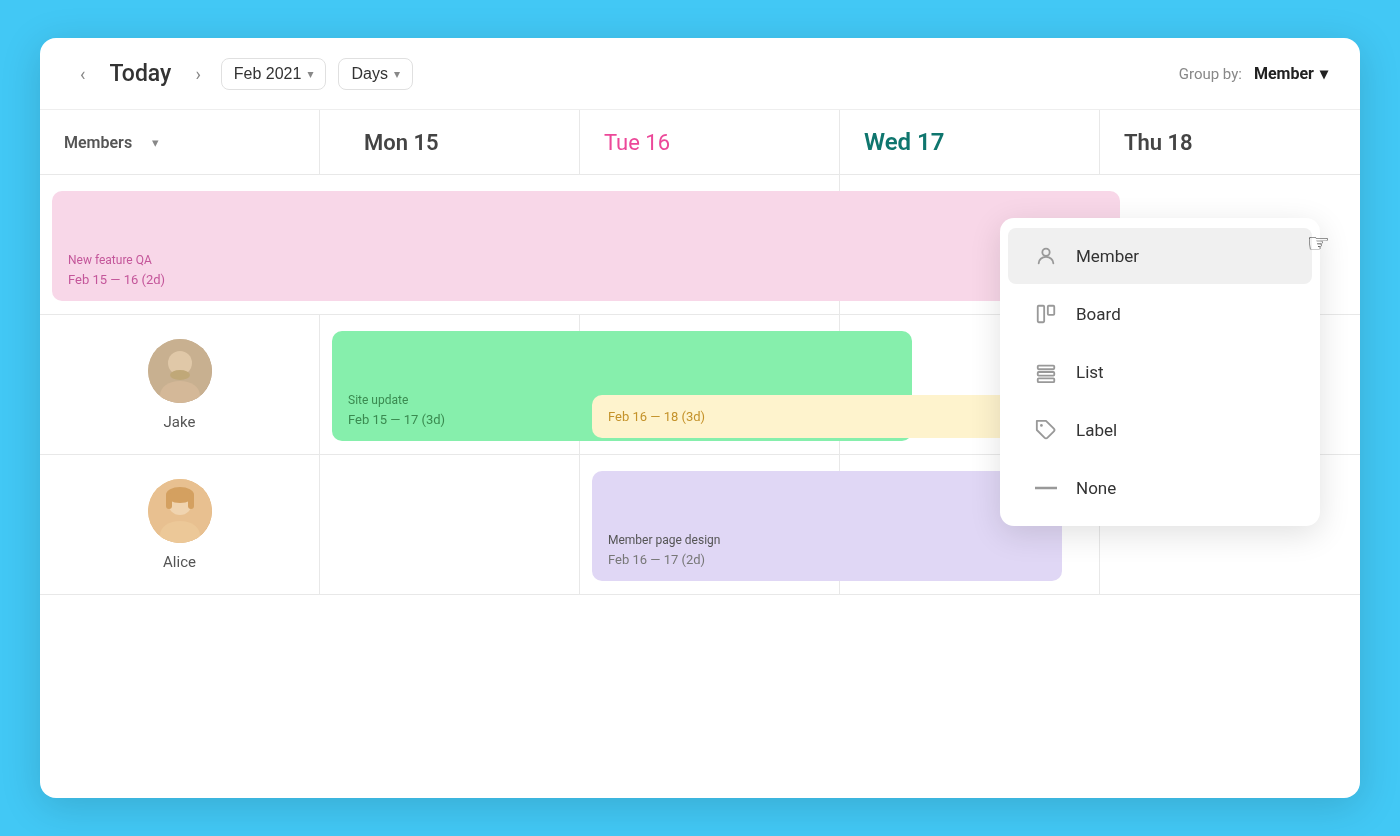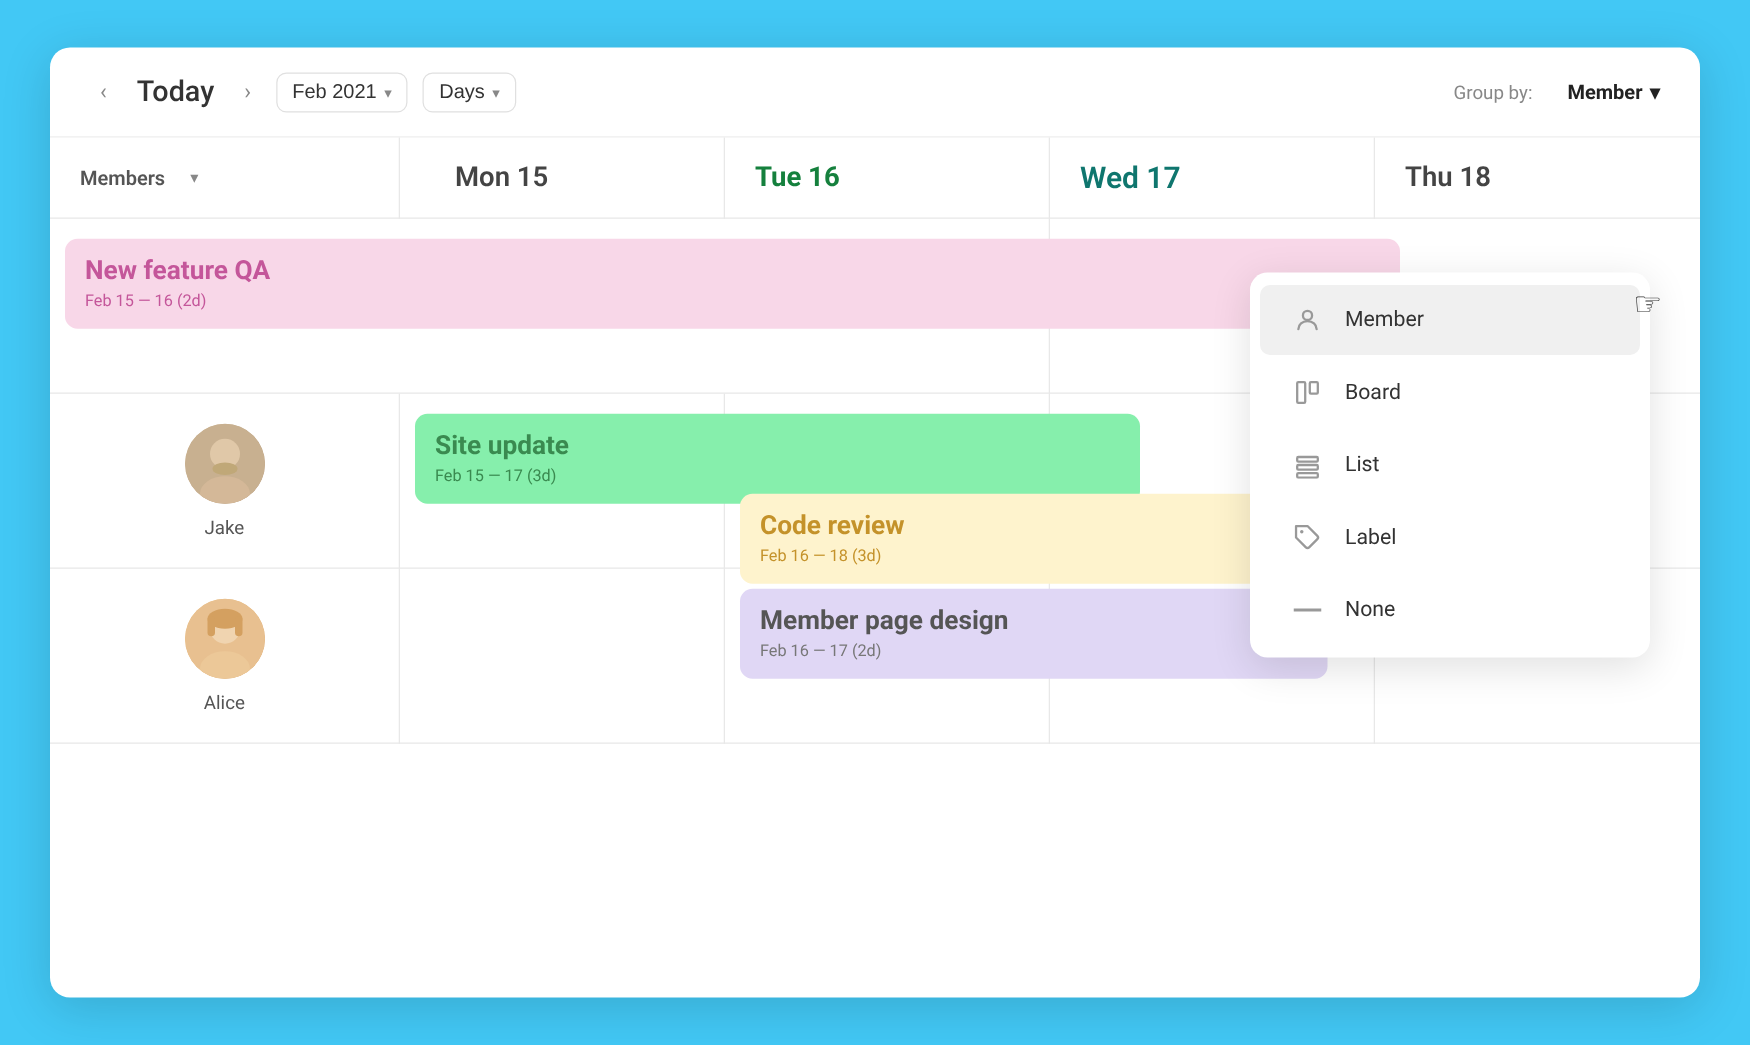--- a/index.html
+++ b/index.html
@@ -62,21 +62,21 @@
       padding: 6px 12px;
       border-radius: 8px;
       border: 1px solid #e0e0e0;
       background: #fff;
     }
     .dropdown-arrow { font-size: 12px; color: #888; }
     .spacer { flex: 1; }
     .group-by-label {
       font-size: 15px;
       color: #888;
-      margin-right: 16px;
+      margin-right: 0;
     }
     .group-by-value {
       font-size: 16px;
       font-weight: 700;
       color: #222;
       display: flex;
       align-items: center;
       gap: 6px;
       cursor: pointer;
     }
@@ -97,23 +97,24 @@
     .event-card.green {
       background: #86efac;
     }
     .event-card.yellow {
       background: #fef3cd;
     }
     .event-card.purple {
       background: #e0d7f5;
     }
     .event-title {
-      font-size: 21px;
-      font-weight: 700;
+      font-size: 12px;
+      font-weight: 400;
       margin-bottom: 5px;
+      margin-top: 48px;
     }
     .event-card.pink .event-title { color: #c4569a; }
     .event-card.green .event-title { color: #3a8a50; }
     .event-card.yellow .event-title { color: #c4922a; }
     .event-card.purple .event-title { color: #555; }
     .event-date {
       font-size: 13px;
     }
     .event-card.pink .event-date { color: #c4569a; }
     .event-card.green .event-date { color: #3a8a50; }
@@ -249,21 +250,21 @@
 
     <div class="cal-row">
       <div class="cal-row-cell member-col" style="justify-content: flex-start; flex-direction: row; align-items: center; gap: 20px; padding: 18px 24px; min-height: 60px;">
         <span style="font-size:16px;font-weight:600;color:#555;">Members</span>
         <span style="color:#888;font-size:13px;">▾</span>
       </div>
       <div class="cal-row-cell" style="min-height:60px; display:flex; align-items:center; padding: 18px 24px;">
         <span style="font-size:22px;font-weight:600;color:#444;margin-left:20px;">Mon 15</span>
       </div>
       <div class="cal-row-cell" style="min-height:60px; display:flex; align-items:center; padding: 18px 24px;">
-        <span style="font-size:22px;font-weight:700;color:#15803d;text-align:center;">Tue 16</span>
+        <span style="font-size:22px;font-weight:400;color:#ec4899;text-align:center;">Tue 16</span>
       </div>
       <div class="cal-row-cell" style="min-height:60px; display:flex; align-items:center; padding: 18px 24px;">
         <span style="font-size:24px;font-weight:600;color:#0f766e;">Wed 17</span>
       </div>
       <div class="cal-row-cell" style="min-height:60px; display:flex; align-items:center; padding: 18px 24px; border-right: none;">
         <span style="font-size:22px;font-weight:600;color:#444;">Thu 18</span>
       </div>
     </div>
 
     <div class="cal-row">
@@ -301,21 +302,20 @@
           <div class="event-card green">
             <div class="event-title">Site update</div>
             <div class="event-date">Feb 15 — 17 (3d)</div>
           </div>
         </div>
       </div>
 
       <div class="cal-row-cell" style="padding: 16px 12px; position: relative; overflow: visible;">
         <div style="position:absolute; left:12px; right:-300px; top:80px; z-index:3; min-width: 560px;">
           <div class="event-card yellow">
-            <div class="event-title">Code review</div>
             <div class="event-date">Feb 16 — 18 (3d)</div>
           </div>
         </div>
       </div>
       <div class="cal-row-cell" style="padding: 16px 12px;"></div>
       <div class="cal-row-cell" style="padding: 16px 12px; border-right:none;"></div>
     </div>
 
     <div class="cal-row">
       <div class="cal-row-cell member-col">

